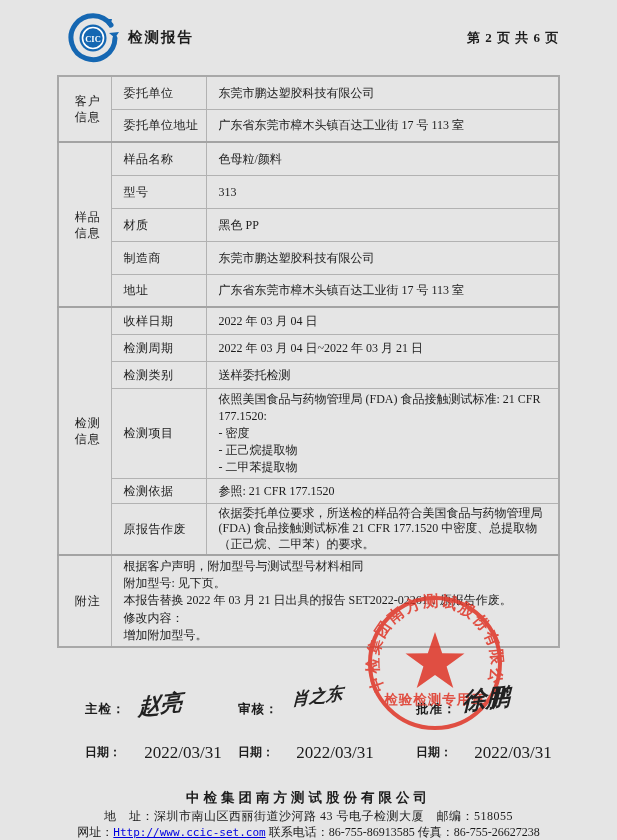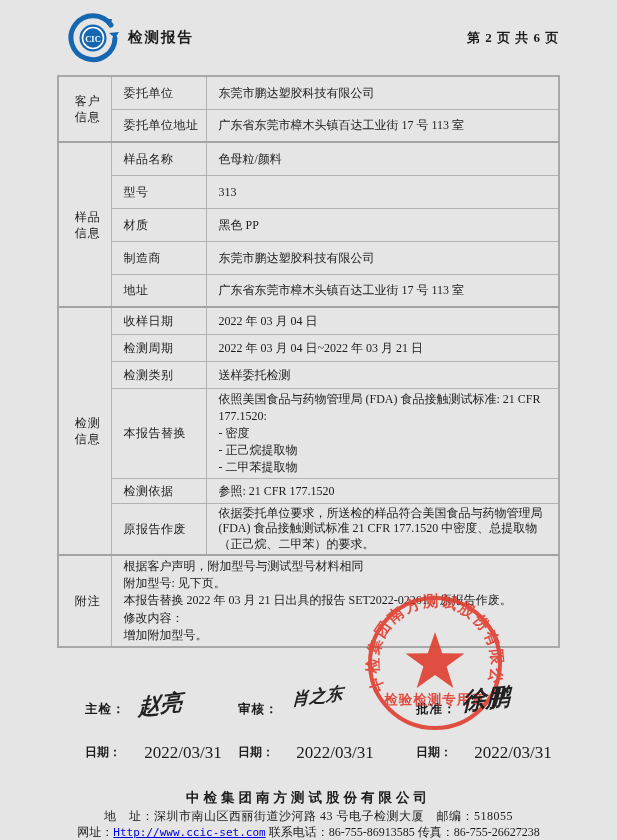--- a/index.html
+++ b/index.html
@@ -112,21 +112,21 @@
     </tr>
     <tr style="height:27px;">
       <td class="lbl">检测周期</td>
       <td class="val">2022 年 03 月 04 日~2022 年 03 月 21 日</td>
     </tr>
     <tr style="height:27px;">
       <td class="lbl">检测类别</td>
       <td class="val">送样委托检测</td>
     </tr>
     <tr style="height:85px;">
-      <td class="lbl">本报告替换</td>
+      <td class="lbl">检测项目</td>
       <td class="val" style="line-height:17px;">依照美国食品与药物管理局 (FDA) 食品接触测试标准: 21 CFR 177.1520:
 - 密度
 - 正己烷提取物
 - 二甲苯提取物</td>
     </tr>
     <tr style="height:25px;">
       <td class="lbl">检测依据</td>
       <td class="val">参照: 21 CFR 177.1520</td>
     </tr>
     <tr style="height:47px;">

